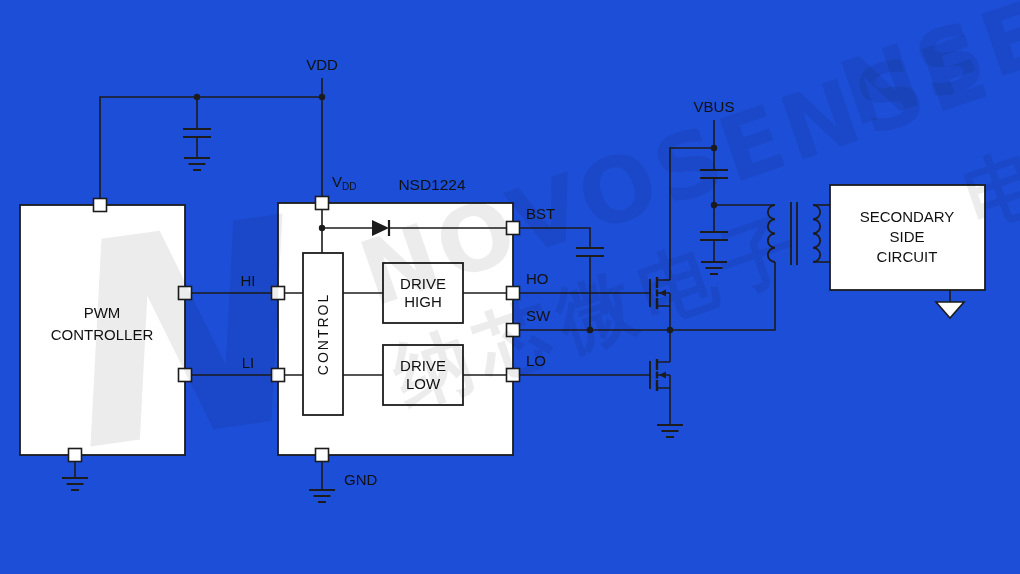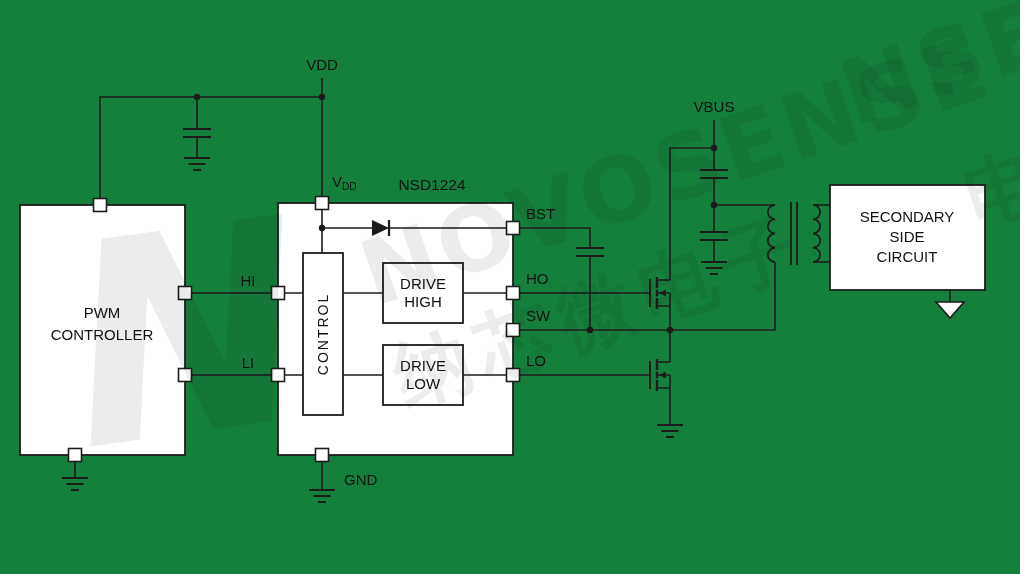--- a/index.html
+++ b/index.html
@@ -1,18 +1,18 @@
 <!DOCTYPE html>
 <html><head>
 <meta charset="utf-8">
 <style>
   html,body { margin:0; padding:0; background:#fff; }
   .stage {
     position:relative; width:1020px; height:574px;
-    background:#15803d; overflow:hidden;
+    background:#1d4ed8; overflow:hidden;
     font-family:"Liberation Sans","DejaVu Sans",sans-serif;
   }
   svg#schematic { position:absolute; left:0; top:0; z-index:1; }
 
   
   .wire path        { stroke:#1c1c1c; stroke-width:1.6; fill:none; }
   .box rect         { stroke:#1c1c1c; stroke-width:1.8; fill:#ffffff; }
   .pad              { fill:#ffffff; stroke:#1c1c1c; stroke-width:1.6; }
   .dot              { fill:#1c1c1c; stroke:none; }
   .plate            { stroke:#1c1c1c; stroke-width:2.2; fill:none; }

